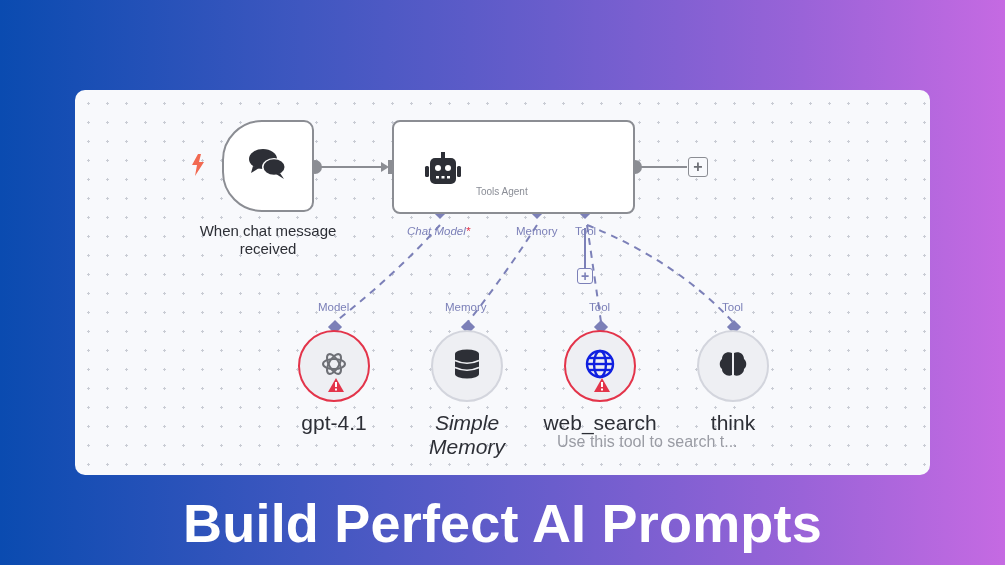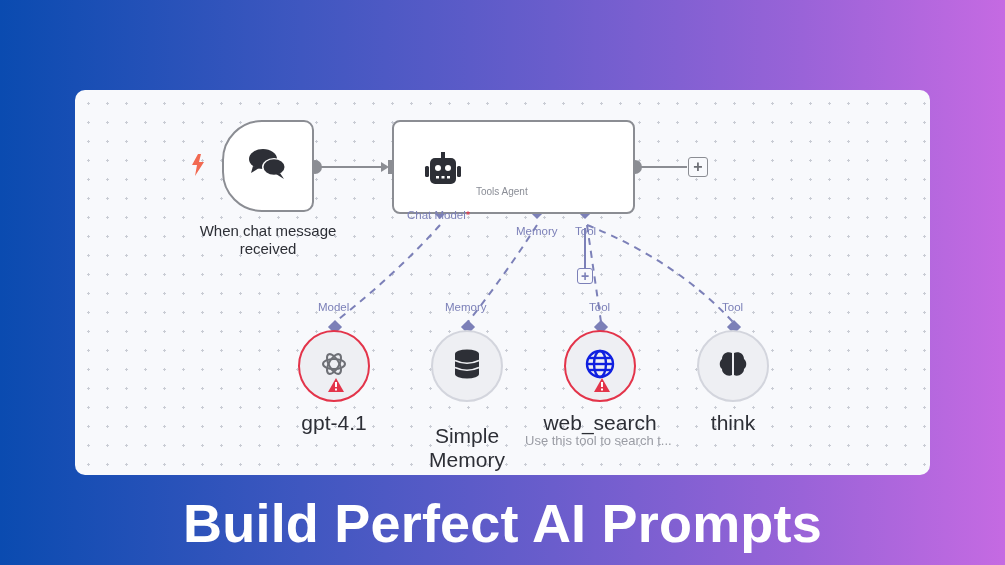--- a/index.html
+++ b/index.html
@@ -37,21 +37,21 @@
   .port-label { position:absolute; font-size:11.5px; color:#7c80b8; white-space:nowrap; }
   .req { color:#e3344a; }
   .sub-node {
     position:absolute; width:72px; height:72px; border-radius:50%;
     background:#eeeff3; border:2px solid #d3d5dd; box-sizing:border-box;
     display:flex; align-items:center; justify-content:center;
   }
   .sub-node.err { border-color:#e3344a; }
   .warn { position:absolute; left:28px; bottom:4px; }
   .sub-label { position:absolute; font-size:21px; color:#2d2f36; text-align:center; width:140px; }
-  .sub-desc { position:absolute; font-size:13px; color:#9a9ca4; white-space:nowrap; }
+  .sub-desc { position:absolute; font-size:16px; color:#9a9ca4; white-space:nowrap;margin-left:32px; }
   .plus-btn {
     position:absolute; width:16px; height:16px; border:1.6px solid #7c80b8; border-radius:3px;
     background:#f8f9fc; box-sizing:border-box; display:flex; align-items:center; justify-content:center;
     color:#7c80b8; font-size:14px; line-height:14px; font-weight:bold;
   }
   .plus-btn.gray { border-color:#8b8d93; color:#6d6f75; width:20px; height:20px; font-size:16px; }
   .headline {
     position:absolute; left:0; top:492px; width:1005px; text-align:center;
     color:#fff; font-size:54px; font-weight:bold; letter-spacing:0.2px;
   }
@@ -117,21 +117,21 @@
         <circle cx="24" cy="16" r="3" fill="#fff"></circle>
         <rect x="12" y="24" width="3" height="2.5" fill="#fff"></rect>
         <rect x="17.5" y="24" width="3" height="2.5" fill="#fff"></rect>
         <rect x="23" y="24" width="3" height="2.5" fill="#fff"></rect>
       </svg>
     </span>
     <div class="agent-sub">Tools Agent</div>
   </div>
   <div class="plus-btn gray" style="left:613px; top:67px;">+</div>
 
-  <div class="port-label" style="left:332px; top:119px;"><span>Chat Model</span><span class="req">*</span></div>
+  <div class="port-label" style="left:332px; top:135px;font-style:italic;"><span>Chat Model</span><span class="req">*</span></div>
   <div class="port-label" style="left:441px; top:135px;">Memory</div>
   <div class="port-label" style="left:500px; top:135px;">Tool</div>
   <div class="plus-btn" style="left:502px; top:178px;">+</div>
 
   <div class="port-label" style="left:243px; top:211px;">Model</div>
   <div class="port-label" style="left:370px; top:211px;">Memory</div>
   <div class="port-label" style="left:514px; top:211px;">Tool</div>
   <div class="port-label" style="left:647px; top:211px;">Tool</div>
 
   <div class="sub-node err" style="left:223px; top:240px;">
@@ -182,17 +182,17 @@
   <div class="sub-node" style="left:622px; top:240px;">
     <span>
       <svg width="28" height="26" viewBox="0 0 28 26">
         <path d="M13 2 C8 0 3 3 3 8 C0 10 0 16 3 18 C3 23 9 26 13 24 Z" fill="#2d2f36"></path>
         <path d="M15 2 C20 0 25 3 25 8 C28 10 28 16 25 18 C25 23 19 26 15 24 Z" fill="#2d2f36"></path>
       </svg>
     </span>
   </div>
 
   <div class="sub-label" style="left:189px; top:321px;">gpt-4.1</div>
-  <div class="sub-label" style="left:322px; top:334px;">Simple Memory</div>
+  <div class="sub-label" style="left:322px; top:321px;font-style:italic;">Simple Memory</div>
   <div class="sub-label" style="left:588px; top:321px;">think</div>
   <div class="sub-label" style="left:455px; top:321px;">web_search</div>
   <div class="sub-desc" style="left:450px; top:343px;">Use this tool to search t...</div>
 </div>
 
 </body></html>

